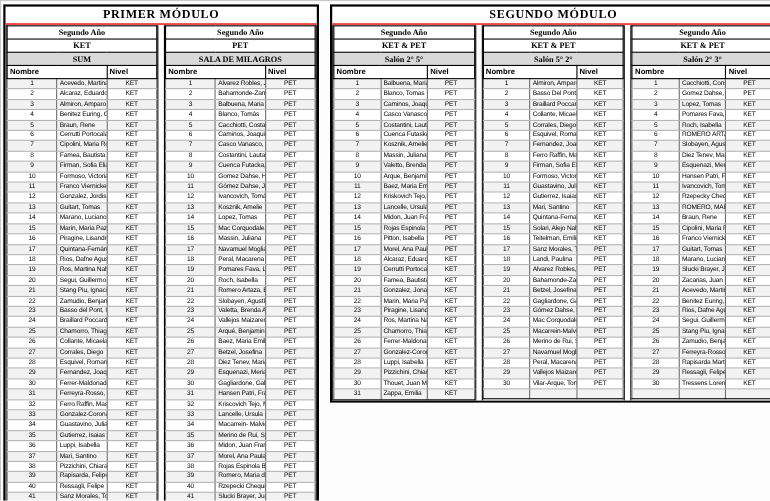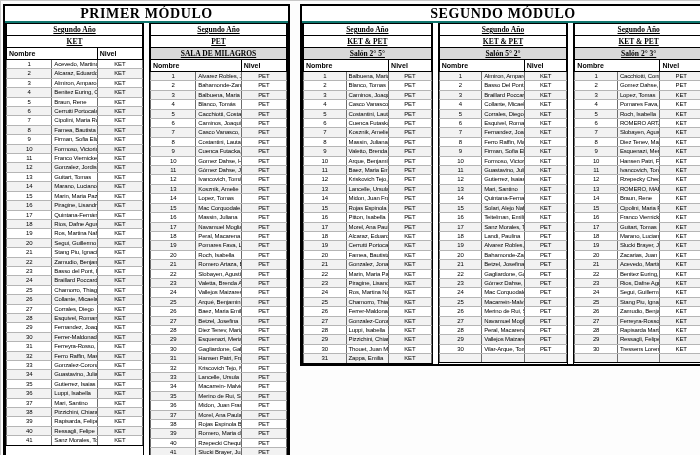--- a/index.html
+++ b/index.html
@@ -6,35 +6,35 @@
   body{
     width:700px;height:455px;background:#fdfdfd;
     font-family:"Liberation Sans",sans-serif;color:#000;
     position:relative;overflow:hidden;
     border-top:1px solid #c8c8c8;border-left:1px solid #c8c8c8;
     box-sizing:border-box;
   }
   .sheet{position:absolute;left:2px;top:3px;display:flex;gap:10px;align-items:flex-start;}
   .module{border:2px solid #000;background:#fff;}
   .module-title{
-    font-family:"Liberation Serif",serif;font-weight:bold;font-size:14px;
+    font-family:"Liberation Serif",serif;font-weight:bold;font-size:11px;
     text-align:center;height:13px;line-height:13px;letter-spacing:.6px;
-    border-bottom:2px solid #0f766e;padding:1px 0;
+    border-bottom:2px solid #ef4444;padding:1px 0;
   }
   .tables{display:flex;gap:5px;background:#fff;}
   .module.m1{width:283px;}
   .module.m1 .subtable{width:137px;}
   .module.m2{width:402px;}
   .module.m2 .subtable{width:129px;}
   table{border-collapse:collapse;table-layout:fixed;width:100%;}
   .subtable{border-right:1px solid #000;border-left:1px solid #000;}
   th,td{padding:0;overflow:hidden;white-space:nowrap;box-sizing:border-box;}
   tr.hdr td{
     font-family:"Liberation Serif",serif;font-weight:bold;font-size:7.5px;
-    text-align:center;height:11px;line-height:11px;border:1px solid #000;background:#fff;text-decoration:underline;
+    text-align:center;height:11px;line-height:11px;border:1px solid #000;background:#fff;
   }
   tr.room td{background:#d9d9d9;}
   tr.cols td{
     font-weight:bold;font-size:7px;height:11px;line-height:11px;
     border:1px solid #000;background:#fff;text-align:left;padding-left:2px;
   }
   tr.cols td.lvl{text-align:left;}
   tr.data td{
     font-size:6px;height:8.46px;line-height:8.4px;letter-spacing:-.15px;
     border-top:1px solid #b5b5b5;border-bottom:1px solid #b5b5b5;
@@ -55,20 +55,23 @@
     <div class="tables">
   <div class="subtable">
     <table>
       <tbody>
         <tr class="hdr">
                 <td colspan="3">Segundo Año</td>
               </tr>
         <tr class="hdr">
                 <td colspan="3">KET</td>
               </tr>
+        <tr class="hdr room">
+                <td colspan="3">SUM</td>
+              </tr>
         <tr class="cols">
           <td colspan="2">Nombre</td>
           <td class="lvl">Nivel</td>
         </tr>
 
   <tr class="data">
     <td class="num">1</td>
     <td class="name">Acevedo, Martina</td>
     <td class="lvl">KET</td>
   </tr>

